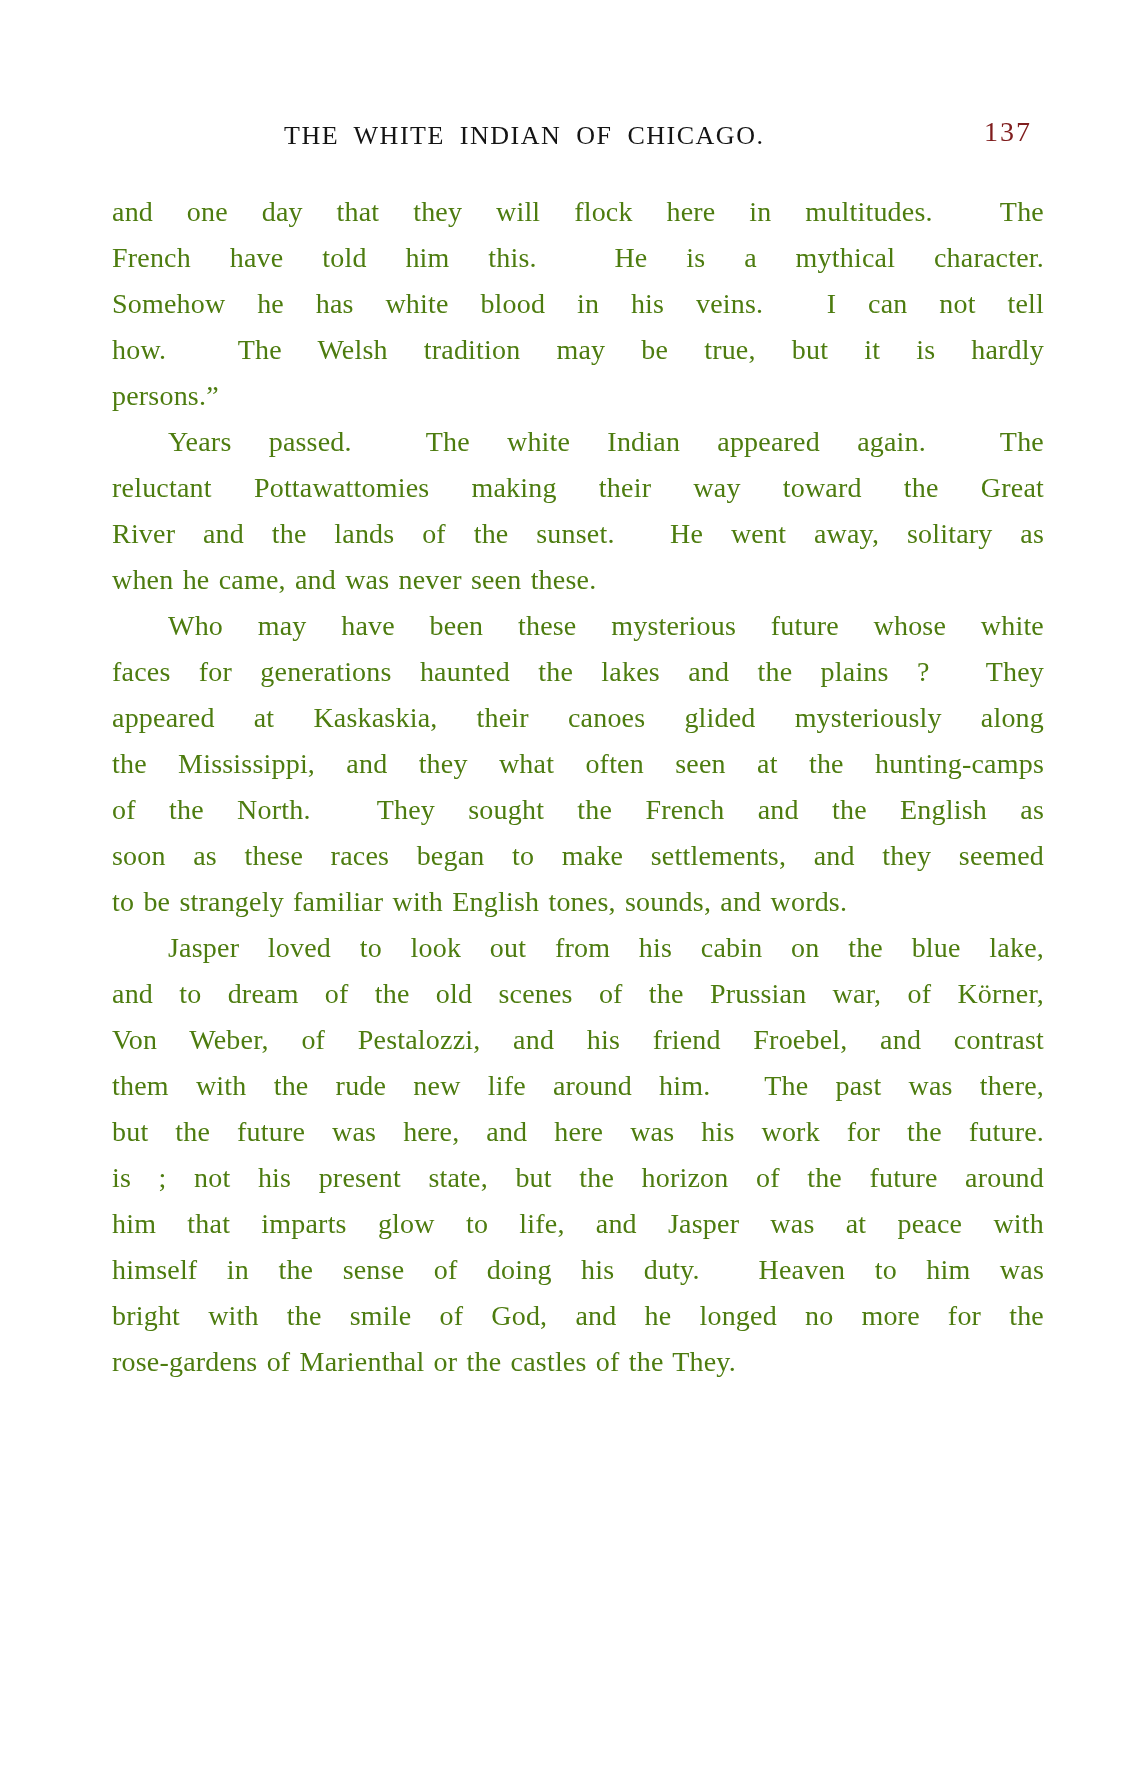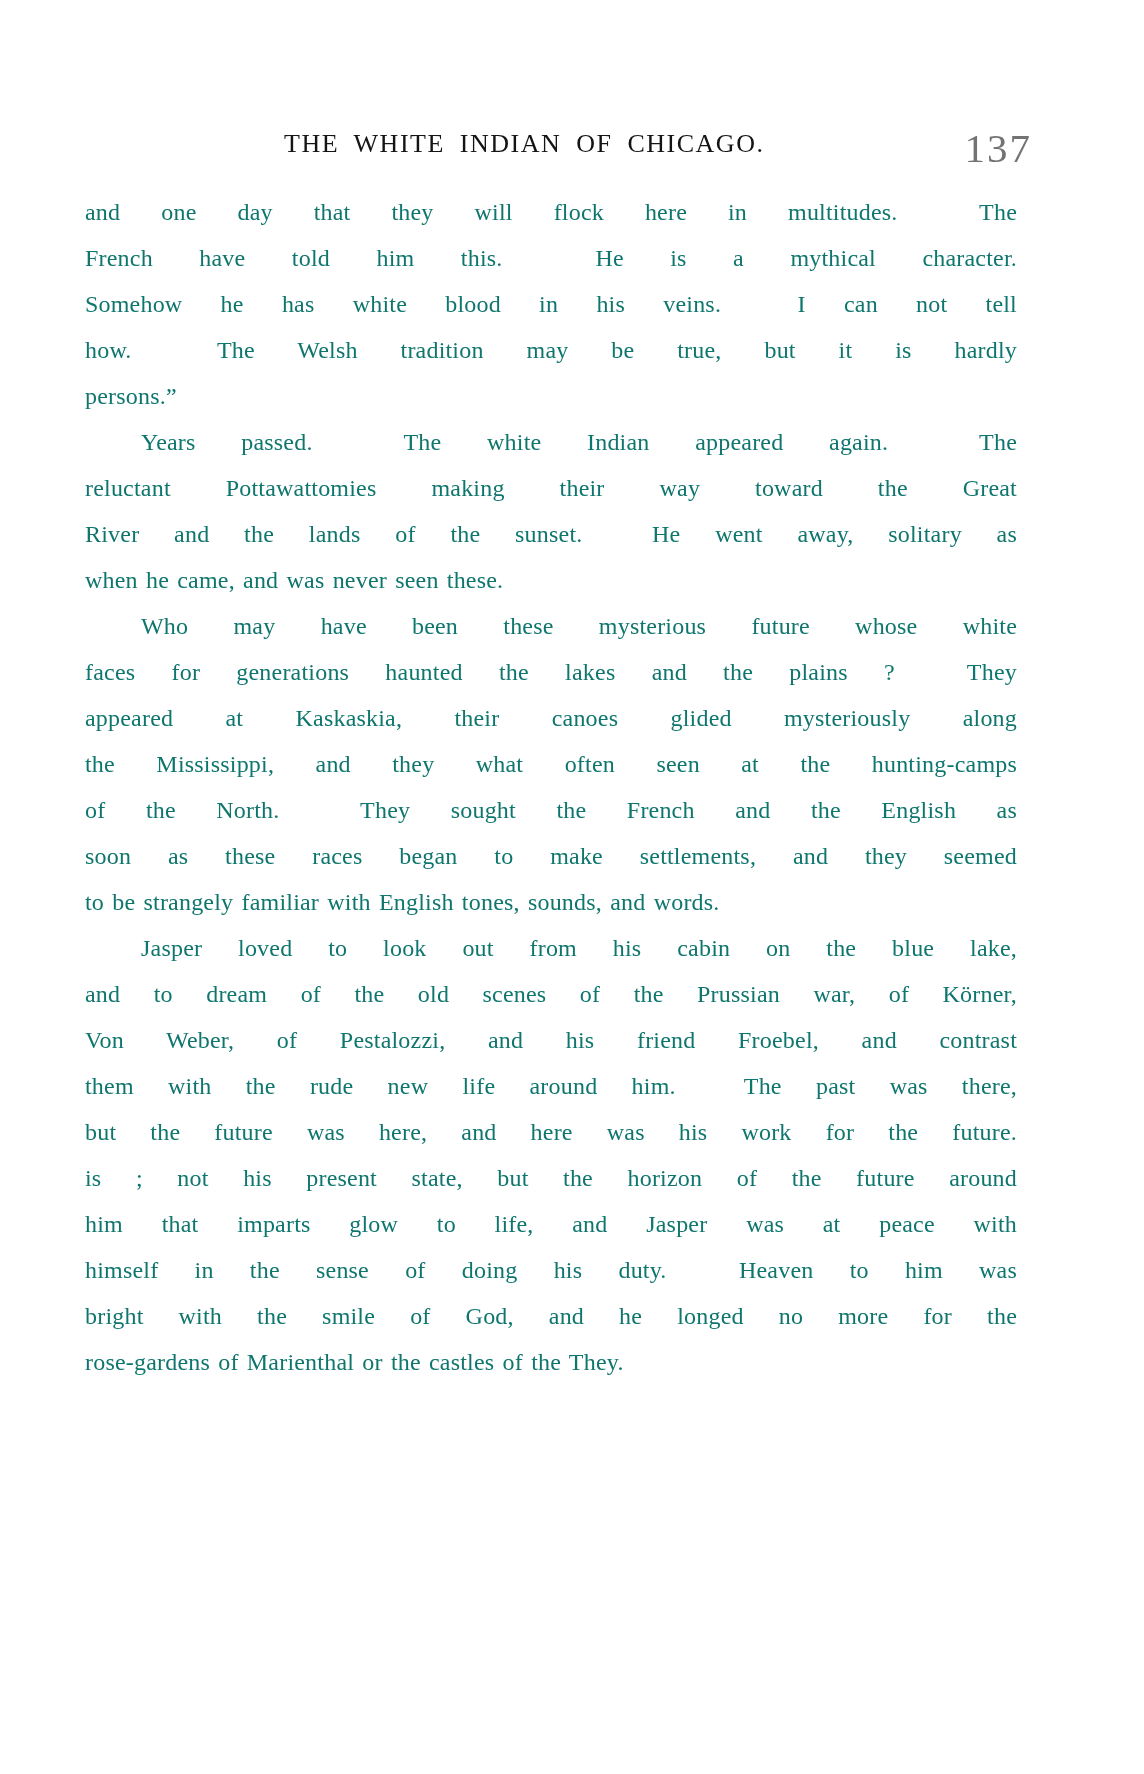--- a/index.html
+++ b/index.html
@@ -13,54 +13,54 @@
     width: 1144px;
     height: 1774px;
     background: #ffffff;
     color: #121212;
     font-family: "Liberation Serif", "DejaVu Serif", serif;
     overflow: hidden;
   }
   
   .running-head {
     position: absolute;
-    top: 8px;
+    top: 0;
     left: 0;
     width: 100%;
     height: 170px;
   }
   .head-title {
     position: absolute;
     left: 284px;
     top: 121px;
     font-size: 26px;
     letter-spacing: 1.5px;
     word-spacing: 7px;
     white-space: nowrap;
     color: #141414;
   }
   .page-number {
     position: absolute;
     right: 112px;
     top: 116px;
-    font-size: 41px;
+    font-size: 28px;
     letter-spacing: 2px;
-    color: #737373;
+    color: #7f1d1d;
   }
   
   .body-text {
     position: absolute;
-    left: 85px;
+    left: 112px;
     top: 189px;
     width: 932px;
-    font-size: 24px;
+    font-size: 28px;
     line-height: 46px;
     letter-spacing: 0.2px;
     word-spacing: 2px;
-    color: #0f766e;
+    color: #4d7c0f;
   }
   .paragraph { margin: 0; }
   .line {
     text-align: justify;
     text-align-last: justify;
     min-height: 46px;
   }
   .line.last { text-align-last: left; }
   .line.indent { text-indent: 56px; }
 </style>

